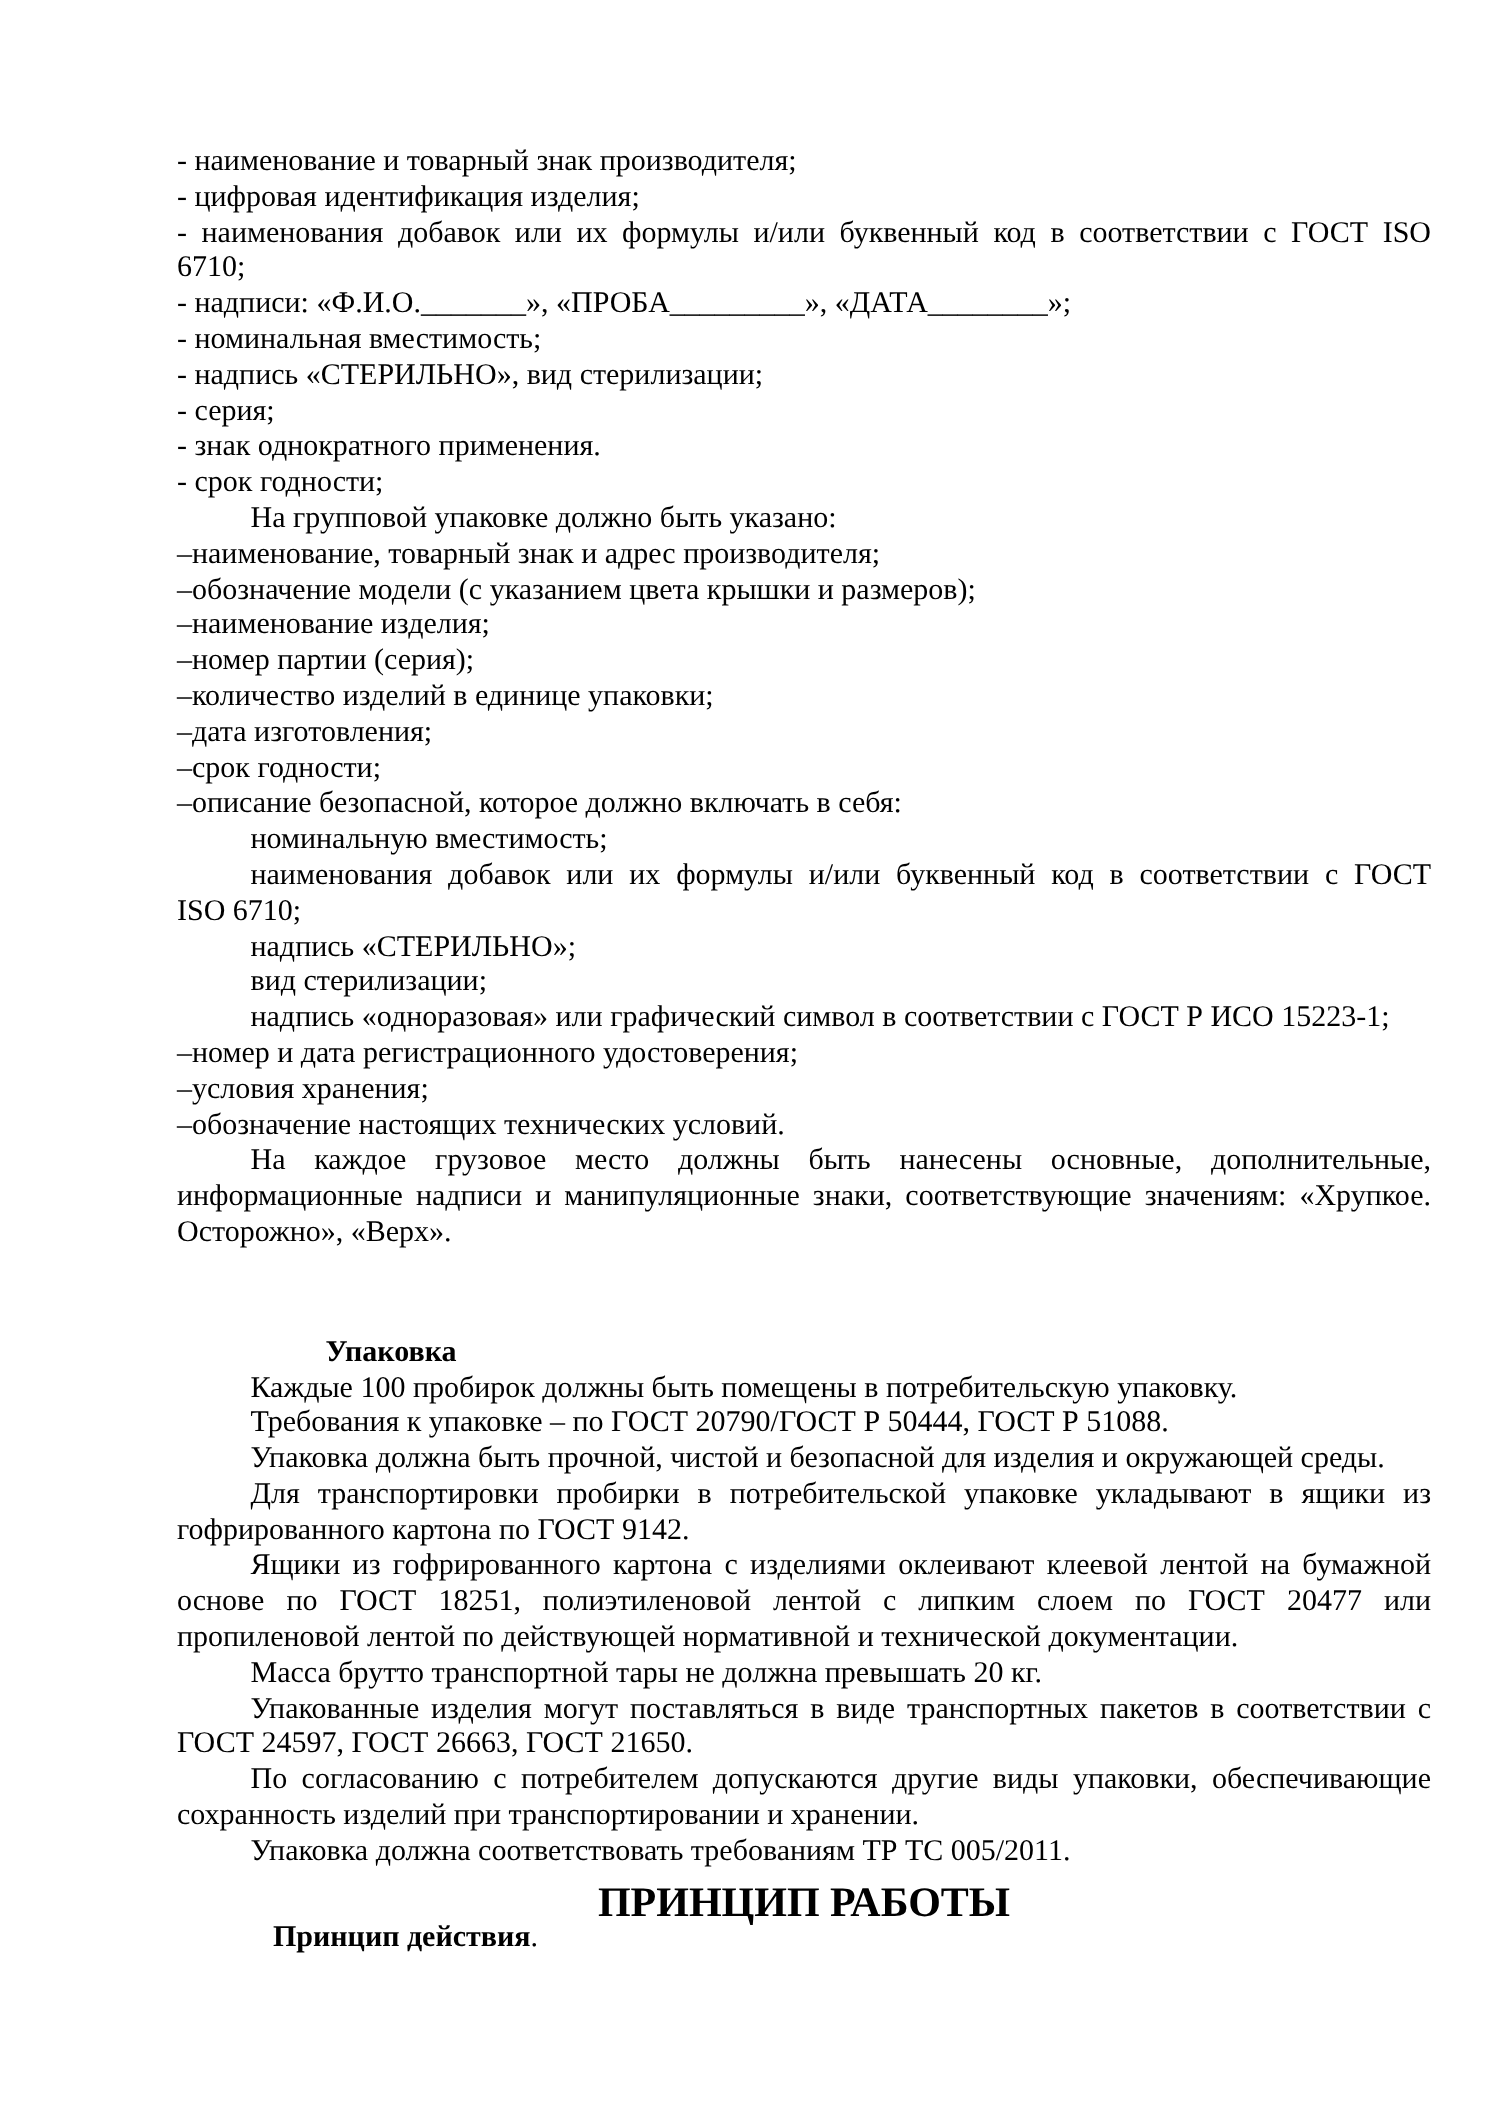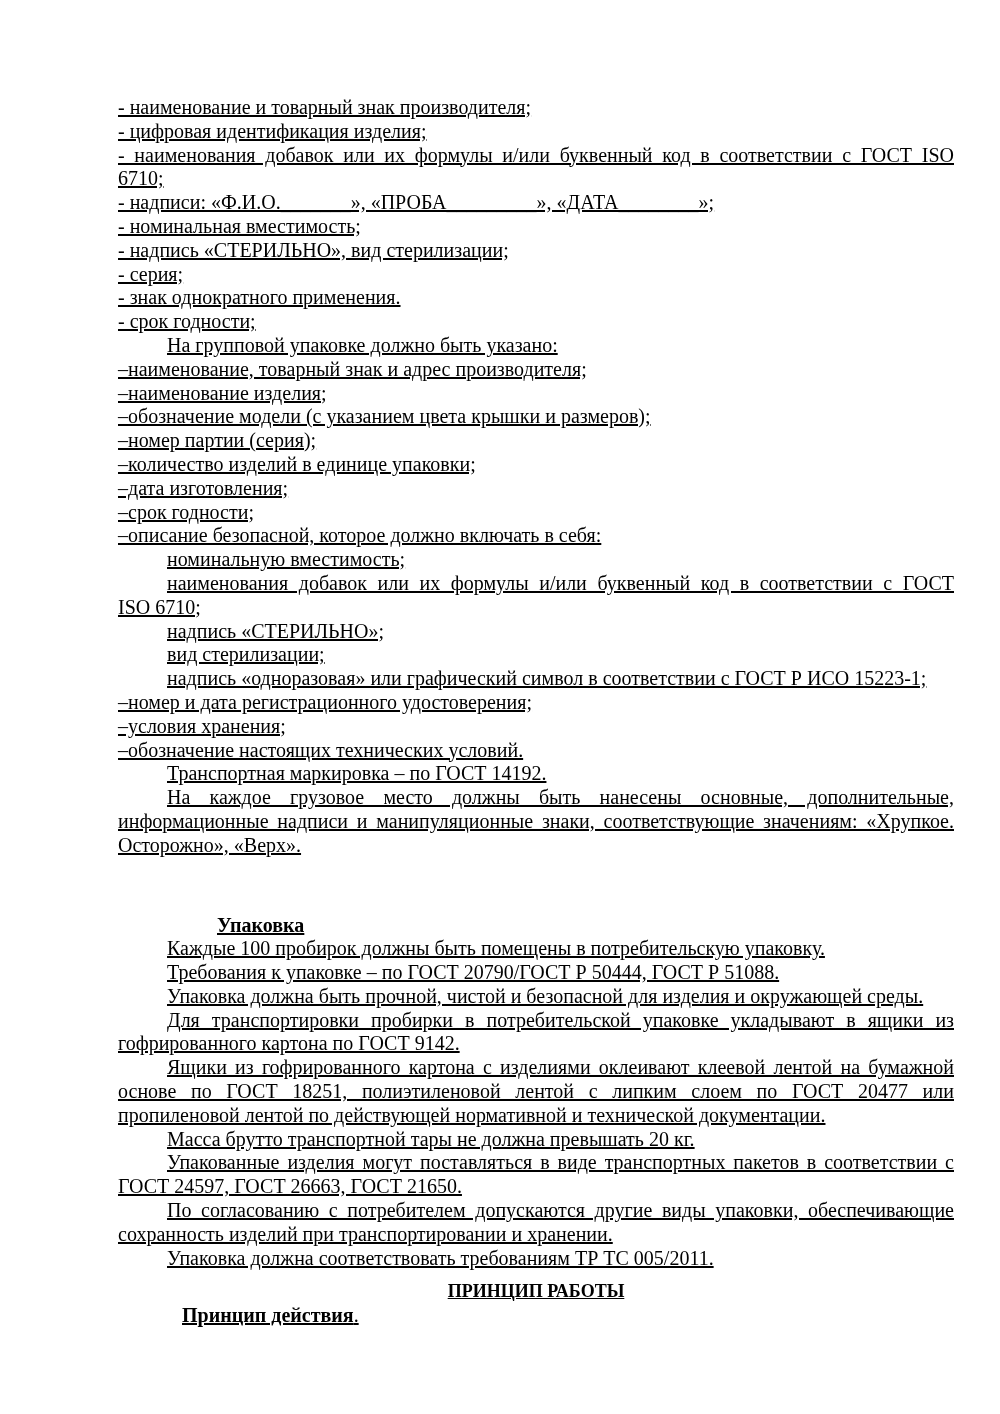--- a/index.html
+++ b/index.html
@@ -15,42 +15,41 @@
     color: #000000;
     font-family: "Liberation Serif", serif;
     font-size: 20px;
     overflow: hidden;
   }
   .doc-content {
     position: absolute;
     left: 118px;
     top: 96px;
     width: 836px;
-    text-decoration: underline;
   }
   .line {
     height: 23.8px;
     line-height: 23.8px;
     white-space: nowrap;
     text-align: left;
   }
   
   .line.jfull {
     text-align: justify;
     text-align-last: justify;
     white-space: normal;
     overflow: hidden;
   }
   
   .para.indent > .line.first { padding-left: 49px; }
   
   .para.h1 { font-weight: bold; }
   .para.h1 > .line.first { padding-left: 99px; margin-top: 46px; }
   
-  .para.center { font-weight: bold; font-size: 18px; }
+  .para.center { font-weight: bold; font-size: 28px; }
   .para.center .line { text-align: center; white-space: normal; }
   
   .para.spacer { height: 10px; }
   .b { font-weight: bold; margin-left: 15px; }
 </style>
 </head>
 <body>
 
 <div class="page">
   <div class="doc-content" id="doc-content">
@@ -82,24 +81,24 @@
       <div class="para flush">
         <div class="line first"><span>- срок годности;</span></div>
       </div>
       <div class="para indent">
         <div class="line first"><span>На групповой упаковке должно быть указано:</span></div>
       </div>
       <div class="para flush">
         <div class="line first"><span>–наименование, товарный знак и адрес производителя;</span></div>
       </div>
       <div class="para flush">
-        <div class="line first"><span>–наименование изделия;</span></div>
+        <div class="line first"><span>–обозначение модели (с указанием цвета крышки и размеров);</span></div>
       </div>
       <div class="para flush">
-        <div class="line first"><span>–обозначение модели (с указанием цвета крышки и размеров);</span></div>
+        <div class="line first"><span>–наименование изделия;</span></div>
       </div>
       <div class="para flush">
         <div class="line first"><span>–номер партии (серия);</span></div>
       </div>
       <div class="para flush">
         <div class="line first"><span>–количество изделий в единице упаковки;</span></div>
       </div>
       <div class="para flush">
         <div class="line first"><span>–дата изготовления;</span></div>
       </div>
@@ -126,23 +125,20 @@
         <div class="line first"><span>надпись «одноразовая» или графический символ в соответствии с ГОСТ Р ИСО 15223-1;</span></div>
       </div>
       <div class="para flush">
         <div class="line first"><span>–номер и дата регистрационного удостоверения;</span></div>
       </div>
       <div class="para flush">
         <div class="line first"><span>–условия хранения;</span></div>
       </div>
       <div class="para flush">
         <div class="line first"><span>–обозначение настоящих технических условий.</span></div>
-      </div>
-      <div class="para indent">
-        <div class="line first"><span>Транспортная маркировка – по ГОСТ 14192.</span></div>
       </div>
       <div class="para indent">
         <div class="line first jfull"><span>На каждое грузовое место должны быть нанесены основные, дополнительные,</span></div>
         <div class="line jfull"><span>информационные надписи и манипуляционные знаки, соответствующие значениям: «Хрупкое.</span></div>
         <div class="line"><span>Осторожно», «Верх».</span></div>
       </div>
       <div class="para spacer"></div>
       <div class="para h1">
         <div class="line first"><span>Упаковка</span></div>
       </div>

